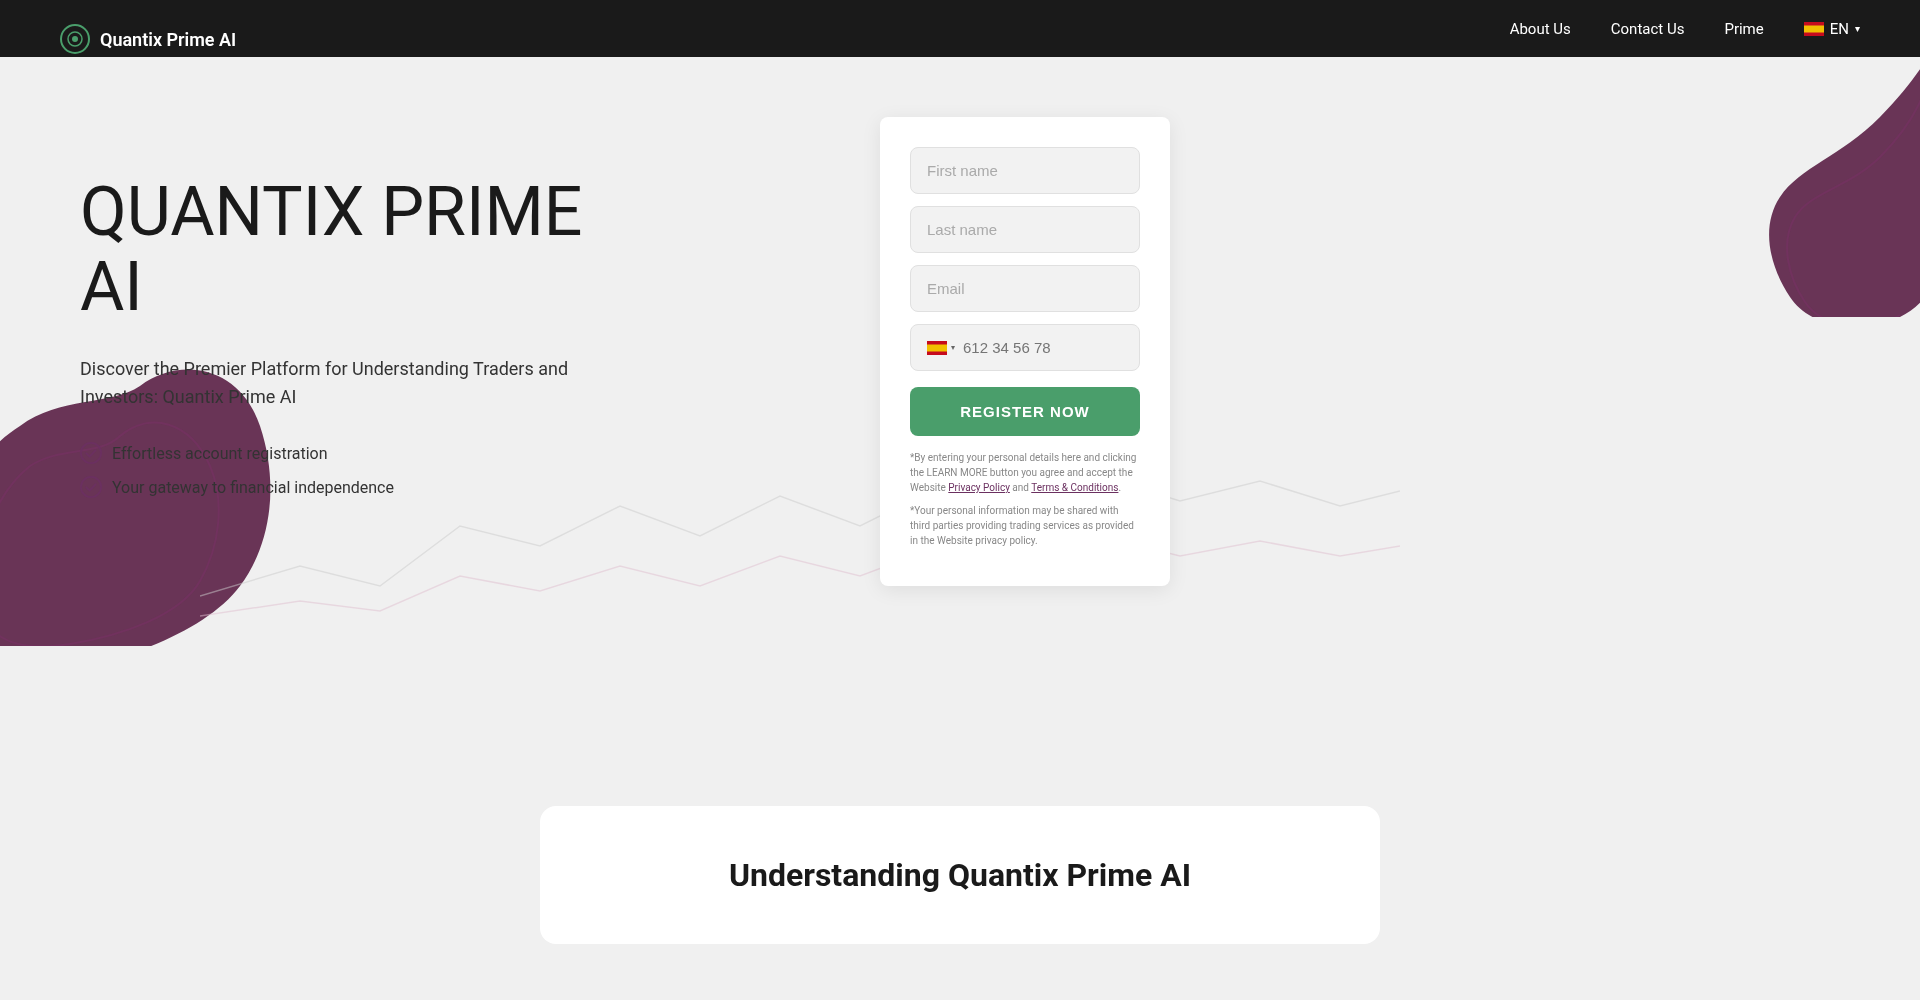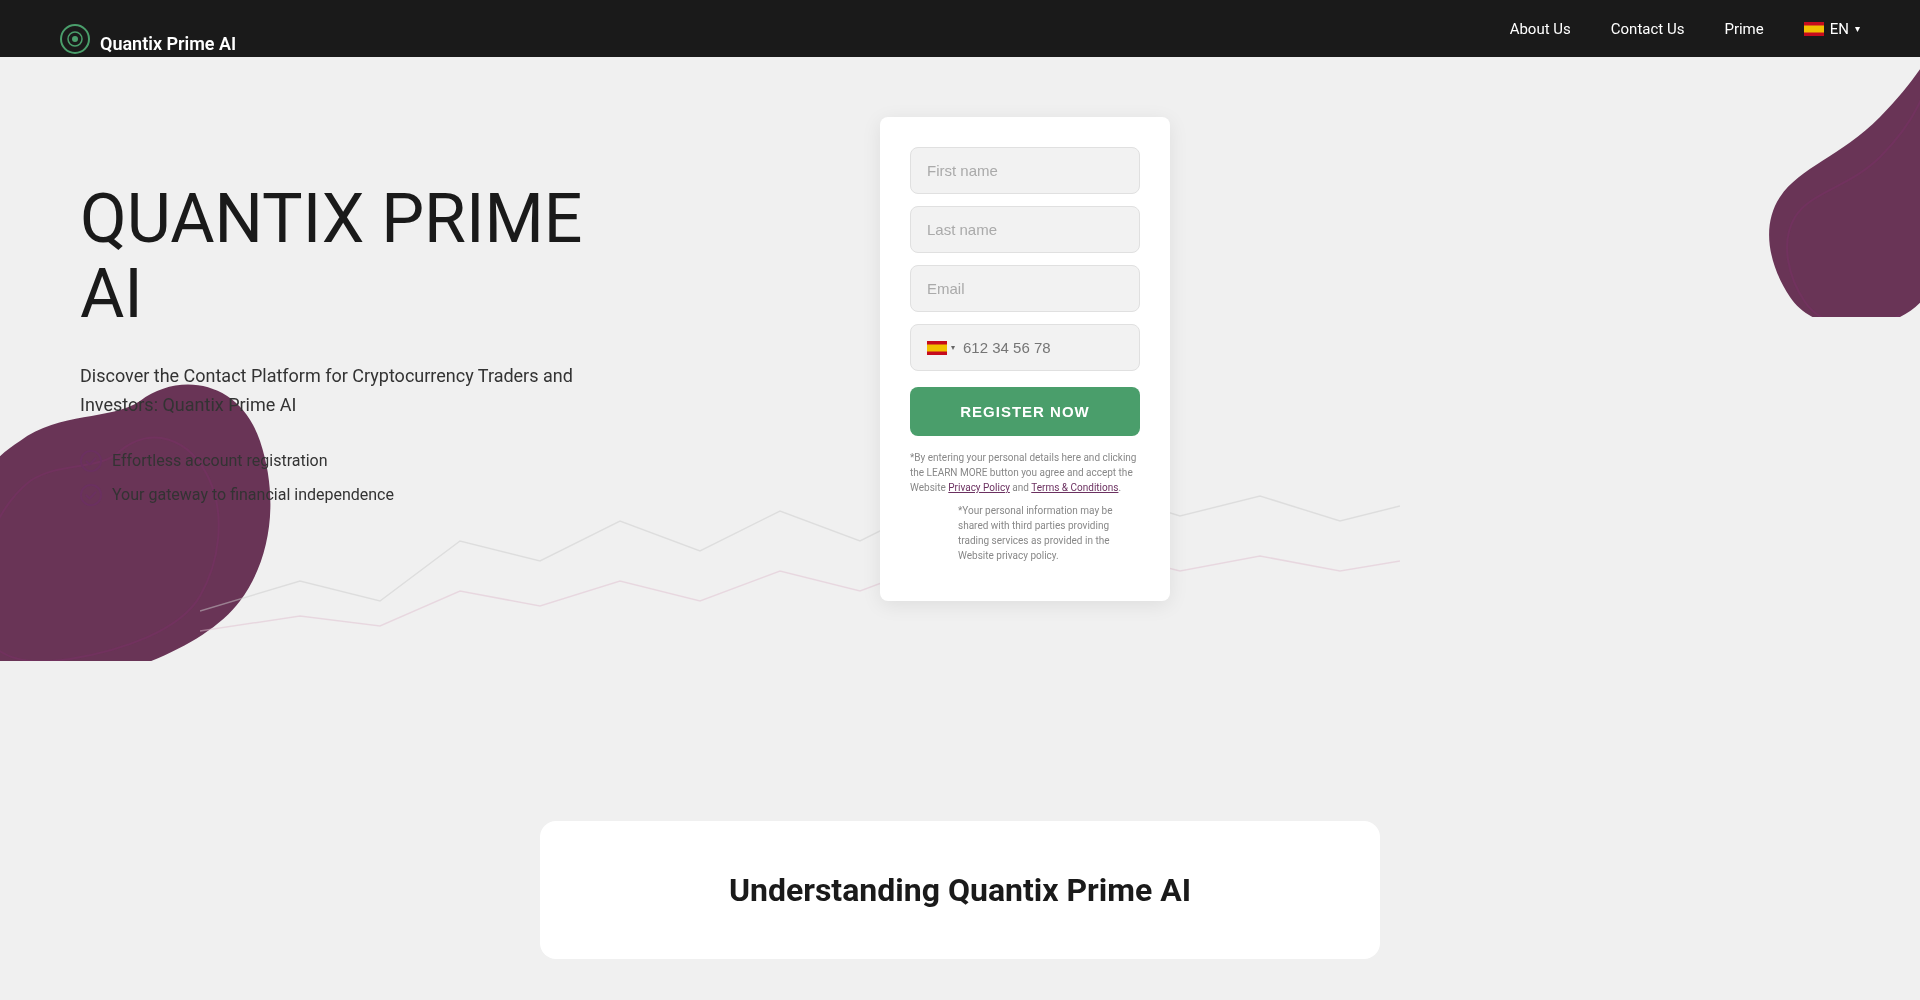--- a/index.html
+++ b/index.html
@@ -11,21 +11,21 @@
       height: 57px;
       display: flex;
       align-items: center;
       justify-content: space-between;
       padding: 0 60px;
       position: relative;
       z-index: 10;
     }
     .navbar-brand {
       display: flex;
-      align-items: flex-end;
+      align-items: center;
       gap: 10px;
       color: white;
       font-size: 18px;
       font-weight: 600;
       cursor: pointer;
       margin-top: 21px;
     }
     .brand-icon {
       width: 30px;
       height: 30px;
@@ -200,21 +200,20 @@
       font-size: 10px;
       color: #888;
       line-height: 1.5;
       margin-bottom: 8px;
     }
     .form-disclaimer a { color: #6b3060; text-decoration: underline; }
     .form-disclaimer2 {
       font-size: 10px;
       color: #888;
       line-height: 1.5;
-      margin-left: 48px;
     }
 
     
     .divider-section {
       background: #f0f0f0;
       height: 130px;
     }
 
     
     .understanding-section {
@@ -287,21 +286,21 @@
   <svg class="chart-lines" viewBox="0 0 1200 200" fill="none">
     <polyline points="0,150 100,120 180,140 260,80 340,100 420,60 500,90 580,50 660,80 740,40 820,70 900,30 980,55 1060,35 1140,60 1200,45" stroke="#ccc" stroke-width="1.5" fill="none"></polyline>
     <polyline points="0,170 100,155 180,165 260,130 340,145 420,120 500,140 580,110 660,130 740,100 820,120 900,90 980,110 1060,95 1140,110 1200,100" stroke="#e0c0d0" stroke-width="1.5" fill="none"></polyline>
   </svg>
 
   <div class="hero-content">
     <h1 class="hero-title">
       <span>QUANTIX PRIME</span><br>
       <span>AI</span>
     </h1>
-    <p class="hero-subtitle">Discover the Contact Platform for Cryptocurrency Traders and Investors: Quantix Prime AI</p>
+    <p class="hero-subtitle">Discover the Premier Platform for Understanding Traders and Investors: Quantix Prime AI</p>
     <ul class="hero-features">
       <li>
         <svg class="check-icon" viewBox="0 0 24 24" fill="none">
           <circle cx="12" cy="12" r="11" stroke="#6b3060" stroke-width="2"></circle>
           <path d="M7 12.5l3.5 3.5 6.5-7" stroke="#6b3060" stroke-width="2" stroke-linecap="round" stroke-linejoin="round"></path>
         </svg>
         <span>Effortless account registration</span>
       </li>
       <li>
         <svg class="check-icon" viewBox="0 0 24 24" fill="none">

